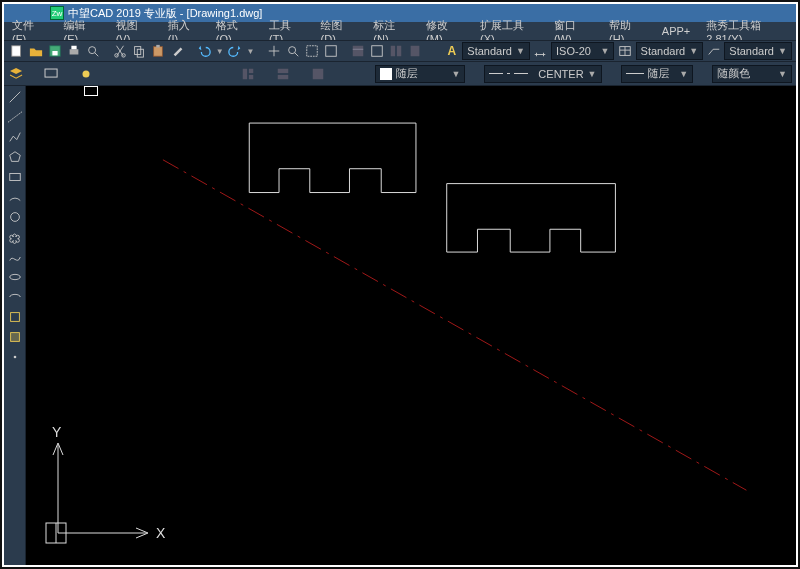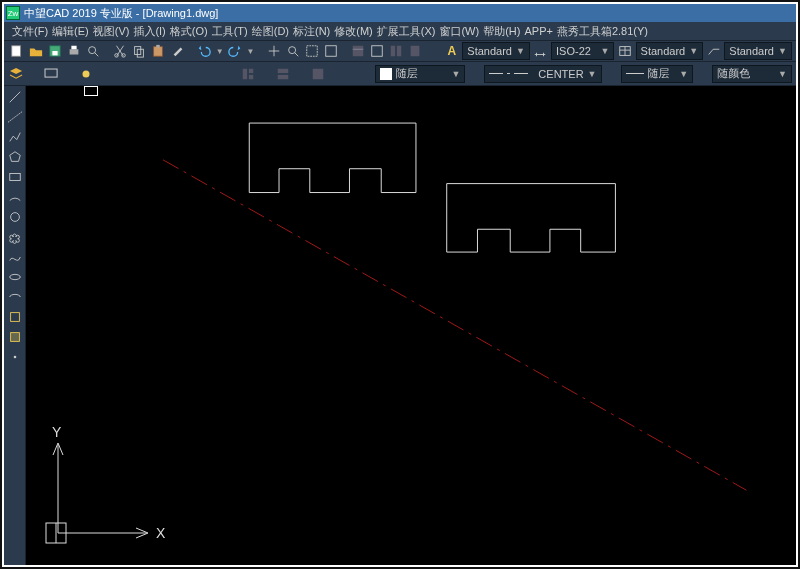--- a/index.html
+++ b/index.html
@@ -2,25 +2,25 @@
 <html><head>
 <meta charset="utf-8">
 <style>
   * { box-sizing: border-box; margin: 0; padding: 0; }
   html, body { width: 800px; height: 569px; overflow: hidden; font-family: "Microsoft YaHei", SimSun, Arial, sans-serif; font-size: 11px; background: #fff; }
   .frame { position: absolute; inset: 0; border: 2px solid #111; }
   .app { position: absolute; left: 2px; top: 2px; right: 2px; bottom: 2px; background: #34495e; display: flex; flex-direction: column; }
 
   
   .titlebar { height: 18px; background: linear-gradient(#3a6ea5,#3a6ea5); display: flex; align-items: center; color: #fff; font-size: 11px; padding-left: 2px; }
-  .titlebar .icon { width: 14px; height: 14px; background: #2c7; margin-right: 4px; display:flex; align-items:center; justify-content:center; font-size:8px; color:#fff; border:1px solid #063; }
+  .titlebar .icon { width: 14px; height: 14px; background: #2c7; margin-right: 4px; display:flex; align-items:center; justify-content:center; font-size:8px; color:#fff; border:1px solid #063;margin-left:44px; }
   .titlebar .title { white-space: nowrap; }
 
   
-  .menubar { height: 18px; background: #2b3b4d; display: flex; align-items: center; color: #d0d0d0; padding-left: 8px; gap: 4px; font-size: 11px; }
+  .menubar { height: 18px; background: #2b3b4d; display: flex; align-items: center; color: #d0d0d0; padding-left: 8px; gap: 16px; font-size: 11px; }
   .menubar span { cursor: default; }
 
   
   .toolbar { height: 22px; background: #2b3b4d; border-top: 1px solid #1a2430; border-bottom: 1px solid #1a2430; display: flex; align-items: center; gap: 2px; padding: 0 4px; }
   .tbtn { width: 18px; height: 18px; display:flex; align-items:center; justify-content:center; color:#ddd; font-size:12px; }
   .tbtn svg { width:14px; height:14px; display:block; }
   .sep { width: 6px; }
   .combo { height: 18px; background: #1d2a38; border: 1px solid #0e1620; display: flex; align-items: center; padding: 0 4px; color:#ccc; font-size:11px; gap:4px; }
   .combo .arrow { margin-left: auto; font-size:9px; color:#aaa; }
   .combo .sw { width:12px; height:12px; background:#fff; }
@@ -197,21 +197,21 @@
     <div class="combo" style="width:70px">
       <span>Standard</span>
           <span class="arrow">▼</span>
     </div>
     <div class="tbtn">
           <svg viewBox="0 0 16 16">
             <path d="M2 12h12M4 10v4M12 10v4" stroke="#ccc"></path>
           </svg>
         </div>
     <div class="combo" style="width:66px">
-      <span>ISO-22</span>
+      <span>ISO-20</span>
           <span class="arrow">▼</span>
     </div>
     <div class="tbtn">
           <svg viewBox="0 0 16 16">
             <rect x="2" y="3" width="12" height="10" fill="none" stroke="#ccc"></rect>
             <line x1="2" y1="7" x2="14" y2="7" stroke="#ccc"></line>
             <line x1="8" y1="3" x2="8" y2="13" stroke="#ccc"></line>
           </svg>
         </div>
     <div class="combo" style="width:70px">

